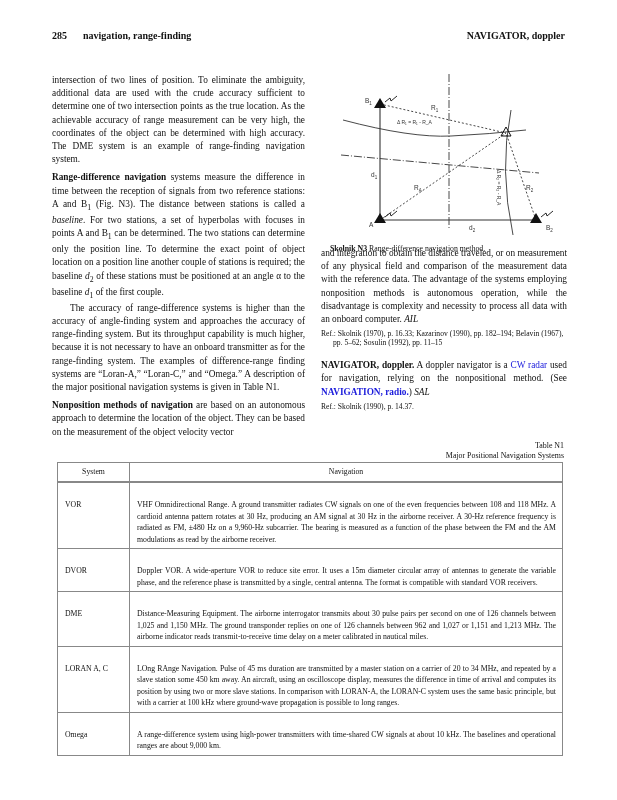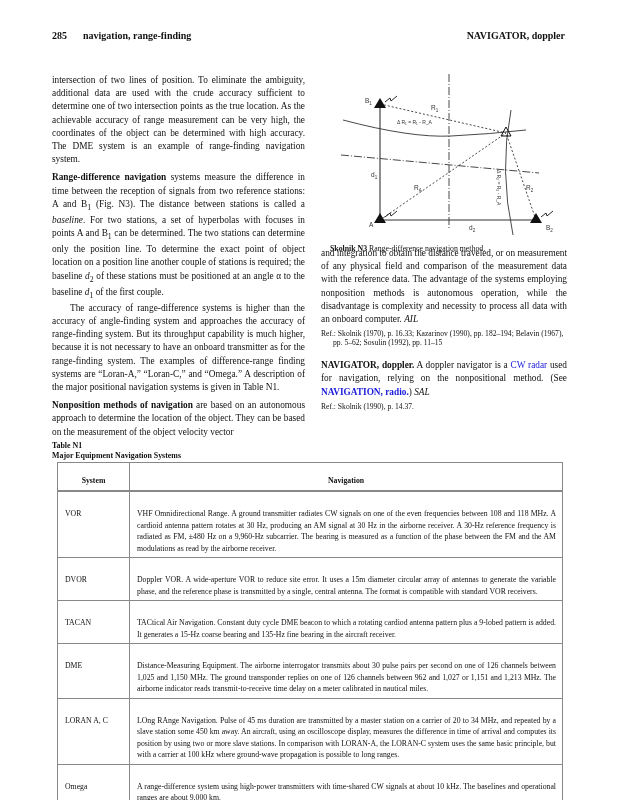--- a/index.html
+++ b/index.html
@@ -20,28 +20,28 @@
   .b { font-weight: bold; }
   .i { font-style: italic; }
   .ref { font-size: 7.6px; line-height: 9px; margin-top: 3px !important; padding-left: 12px; text-indent: -12px; text-align: left; }
   .link { color: #1a1adb; }
   .link-b { color: #1a1adb; font-weight: bold; }
 
   .figure { position: absolute; left: 321px; top: 70px; width: 246px; height: 165px; }
   .fig-caption { position: absolute; left: 330px; top: 244px; font-size: 7.8px; }
   .fig-caption .b { font-weight: bold; }
 
-  .table-title { position: absolute; left: 52px; width: 512px; text-align: left; font-weight: bold; font-size: 7.9px; line-height: 10px; }
+  .table-title { position: absolute; left: 52px; width: 512px; text-align: right; font-weight: normal; font-size: 7.9px; line-height: 10px; }
   .tt1 { top: 441px; }
   .tt2 { top: 451px; }
 
   table.nav { position: absolute; left: 57px; top: 462px; width: 506px; border-collapse: collapse;
               font-size: 7.75px; line-height: 11.5px; }
   table.nav th, table.nav td { border: 1px solid #888; vertical-align: top; }
-  table.nav th { font-weight: bold; padding: 12px 4px 3px 4px; height: 12px; }
+  table.nav th { font-weight: normal; padding: 3px 4px 3px 4px; height: 12px; }
   table.nav td { padding: 16px 6px 3px 7px; text-align: justify; }
   table.nav td.sys { width: 58px; }
   table.nav tr.hdr th { border-bottom: 2px solid #888; }
 </style>
 </head>
 <body>
 
 <div class="header">
   <span class="pg">285</span>
   <span class="sec">navigation, range-finding</span>
@@ -105,43 +105,39 @@
 <div class="fig-caption"><span class="b">Skolnik N3</span><span> Range-difference navigation method.</span></div>
 
 <div class="col col-right">
   <p><span>and integration to obtain the distance traveled, or on measurement of any physical field and comparison of the measurement data with the reference data. The advantage of the systems employing nonposition methods is autonomous operation, while the disadvantage is complexity and necessity to process all data with an onboard computer. </span><span class="i">AIL</span></p>
   <p class="ref">Ref.: Skolnik (1970), p. 16.33; Kazarinov (1990), pp. 182–194; Belavin (1967), pp. 5–62; Sosulin (1992), pp. 11–15</p>
   <p class="gap" style="margin-top:12px"><span class="b">NAVIGATOR, doppler.</span><span> A doppler navigator is a </span><span class="link">CW radar</span><span> used for navigation, relying on the nonpositional method. (See </span><span class="link-b">NAVIGATION, radio.</span><span>) </span><span class="i">SAL</span></p>
   <p class="ref">Ref.: Skolnik (1990), p. 14.37.</p>
 </div>
 
 <div class="table-title tt1">Table N1</div>
-<div class="table-title tt2">Major Equipment Navigation Systems</div>
+<div class="table-title tt2">Major Positional Navigation Systems</div>
 
 <table class="nav">
   <thead>
     <tr class="hdr">
       <th>System</th>
       <th>Navigation</th>
     </tr>
   </thead>
   <tbody>
     <tr>
       <td class="sys">VOR</td>
       <td>VHF Omnidirectional Range. A ground transmitter radiates CW signals on one of the even frequencies between 108 and 118 MHz. A cardioid antenna pattern rotates at 30 Hz, producing an AM signal at 30 Hz in the airborne receiver. A 30-Hz reference frequency is radiated as FM, ±480 Hz on a 9,960-Hz subcarrier. The bearing is measured as a function of the phase between the FM and the AM modulations as read by the airborne receiver.</td>
     </tr>
     <tr>
       <td class="sys">DVOR</td>
       <td>Doppler VOR. A wide-aperture VOR to reduce site error. It uses a 15m diameter circular array of antennas to generate the variable phase, and the reference phase is transmitted by a single, central antenna. The format is compatible with standard VOR receivers.</td>
     </tr>
     <tr>
-      <td class="sys">TACAN</td>
-      <td>TACtical Air Navigation. Constant duty cycle DME beacon to which a rotating cardiod antenna pattern plus a 9-lobed pattern is added. It generates a 15-Hz coarse bearing and 135-Hz fine bearing in the aircraft receiver.</td>
-    </tr>
-    <tr>
       <td class="sys">DME</td>
       <td>Distance-Measuring Equipment. The airborne interrogator transmits about 30 pulse pairs per second on one of 126 channels between 1,025 and 1,150 MHz. The ground transponder replies on one of 126 channels between 962 and 1,027 or 1,151 and 1,213 MHz. The airborne indicator reads transmit-to-receive time delay on a meter calibrated in nautical miles.</td>
     </tr>
     <tr>
       <td class="sys">LORAN A, C</td>
       <td>LOng RAnge Navigation. Pulse of 45 ms duration are transmitted by a master station on a carrier of 20 to 34 MHz, and repeated by a slave station some 450 km away. An aircraft, using an oscilloscope display, measures the difference in time of arrival and computes its position by using two or more slave stations. In comparison with LORAN-A, the LORAN-C system uses the same basic principle, but with a carrier at 100 kHz where ground-wave propagation is possible to long ranges.</td>
     </tr>
     <tr>
       <td class="sys">Omega</td>
       <td>A range-difference system using high-power transmitters with time-shared CW signals at about 10 kHz. The baselines and operational ranges are about 9,000 km.</td>

